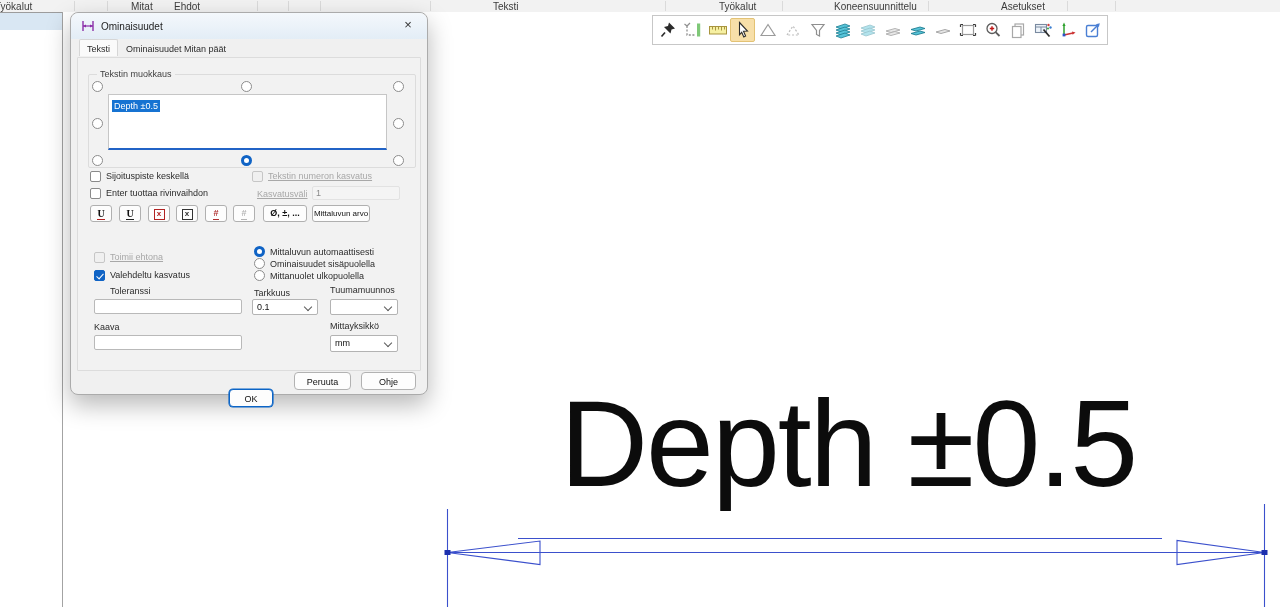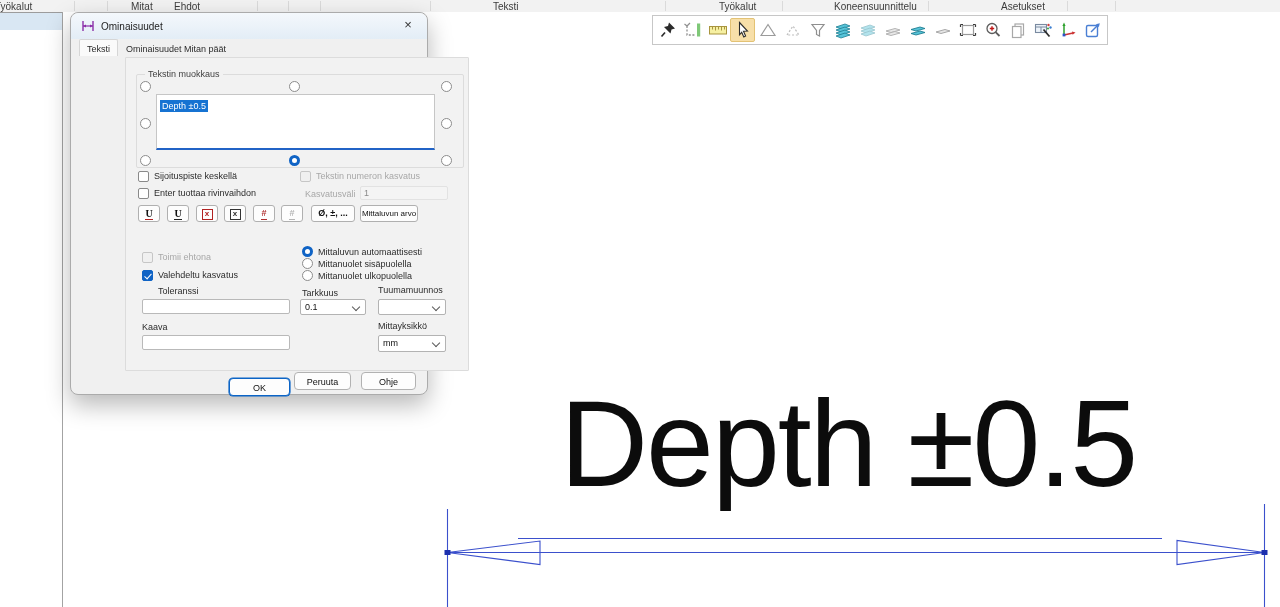--- a/index.html
+++ b/index.html
@@ -27,27 +27,27 @@
           border-radius:8px;box-shadow:0 10px 24px rgba(0,0,0,.28);box-sizing:border-box;}
   #dialog-titlebar{position:absolute;left:0;top:0;width:100%;height:26px;border-radius:8px 8px 0 0;
           background:linear-gradient(#f4f8fc,#e3edf6);display:flex;align-items:center;}
   #dialog-title{font-size:10px;color:#1d1d1d;margin-left:6px;}
   #dialog-close{position:absolute;right:6px;top:2px;width:26px;height:21px;text-align:center;line-height:20px;
           font-size:13px;color:#333;cursor:default;}
   #dialog-icon{margin-left:10px;}
 
   .tab{position:absolute;top:28px;font-size:9px;color:#2c2c2c;padding:3px 7px 2px 7px;}
   .tab.active{background:#fafafa;border:1px solid #d6d6d6;border-bottom:none;border-radius:2px 2px 0 0;top:26px;padding-top:4px;z-index:2;}
-  #tabpage{position:absolute;left:6px;top:44px;width:344px;height:314px;background:#f2f2f2;border:1px solid #dcdcdc;box-sizing:border-box;border-radius:1px;margin-left:48px;}
+  #tabpage{position:absolute;left:6px;top:44px;width:344px;height:314px;background:#f2f2f2;border:1px solid #dcdcdc;box-sizing:border-box;border-radius:1px;}
 
   .groupbox{position:absolute;border:1px solid #dcdcdc;border-radius:2px;}
   .groupbox-label{position:absolute;top:-6px;left:8px;background:#f2f2f2;padding:0 3px;font-size:9px;color:#3f3f3f;white-space:nowrap;}
 
   .lbl{position:absolute;font-size:9px;color:#2c2c2c;white-space:nowrap;}
-  .lbl.disabled{color:#a8a8a8;}
+  .lbl.disabled{color:#a8a8a8;text-decoration:underline;}
 
   .radio{position:absolute;width:11px;height:11px;border-radius:50%;border:1px solid #8c8c8c;background:#fff;box-sizing:border-box;}
   .radio.selected{border:3.4px solid #0f63c5;}
   .cb{position:absolute;width:11px;height:11px;border:1px solid #8a8a8a;border-radius:2px;background:#fff;box-sizing:border-box;}
   .cb.disabled{border-color:#c6c6c6;background:#f0f0f0;}
   .cb.checked{background:#0f63c5;border-color:#0f63c5;}
   .cb.checked::after{content:"";position:absolute;left:3px;top:0.5px;width:3px;height:6px;
        border:solid #fff;border-width:0 1.4px 1.4px 0;transform:rotate(42deg);}
 
   #text-editor{position:absolute;left:30px;top:36px;width:279px;height:56px;background:#fff;
@@ -313,21 +313,21 @@
 
 
     <span class="cb disabled" style="left:16px;top:194px"></span>
     <span class="lbl disabled" style="left:32px;top:194px">Toimii ehtona</span>
     <span class="cb checked" style="left:16px;top:212px"></span>
     <span class="lbl" style="left:32px;top:212px">Valehdeltu kasvatus</span>
 
     <span class="radio selected" style="left:176px;top:188px"></span>
     <span class="lbl" style="left:192px;top:189px">Mittaluvun automaattisesti</span>
     <span class="radio" style="left:176px;top:200px"></span>
-    <span class="lbl" style="left:192px;top:201px">Mittanuolet sisäpuolella</span>
+    <span class="lbl" style="left:192px;top:201px">Ominaisuudet sisäpuolella</span>
     <span class="radio" style="left:176px;top:212px"></span>
     <span class="lbl" style="left:192px;top:213px">Mittanuolet ulkopuolella</span>
 
     <span class="lbl" style="left:32px;top:228px">Toleranssi</span>
     <input class="field" style="left: 16px; top: 241px; width: 148px; height: 15px;">
 
     <span class="lbl" style="left:176px;top:230px">Tarkkuus</span>
     <div class="combo" style="left:174px;top:241px;width:66px;height:16px">
       <span class="val">0.1</span>
       <span class="chev"></span>
@@ -342,16 +342,16 @@
     <span class="lbl" style="left:16px;top:264px">Kaava</span>
     <input class="field" style="left: 16px; top: 277px; width: 148px; height: 15px;">
 
     <span class="lbl" style="left:252px;top:263px">Mittayksikkö</span>
     <div class="combo" style="left:252px;top:277px;width:68px;height:17px">
       <span class="val">mm</span>
       <span class="chev"></span>
     </div>
   </div>
 
-  <button class="btn default" style="left:158px;top:365px;width:61px">OK</button>
+  <button class="btn default" style="left:158px;top:376px;width:44px">OK</button>
   <button class="btn" style="left:223px;top:359px;width:57px">Peruuta</button>
   <button class="btn" style="left:290px;top:359px;width:55px">Ohje</button>
 </div>
 
 </body></html>

